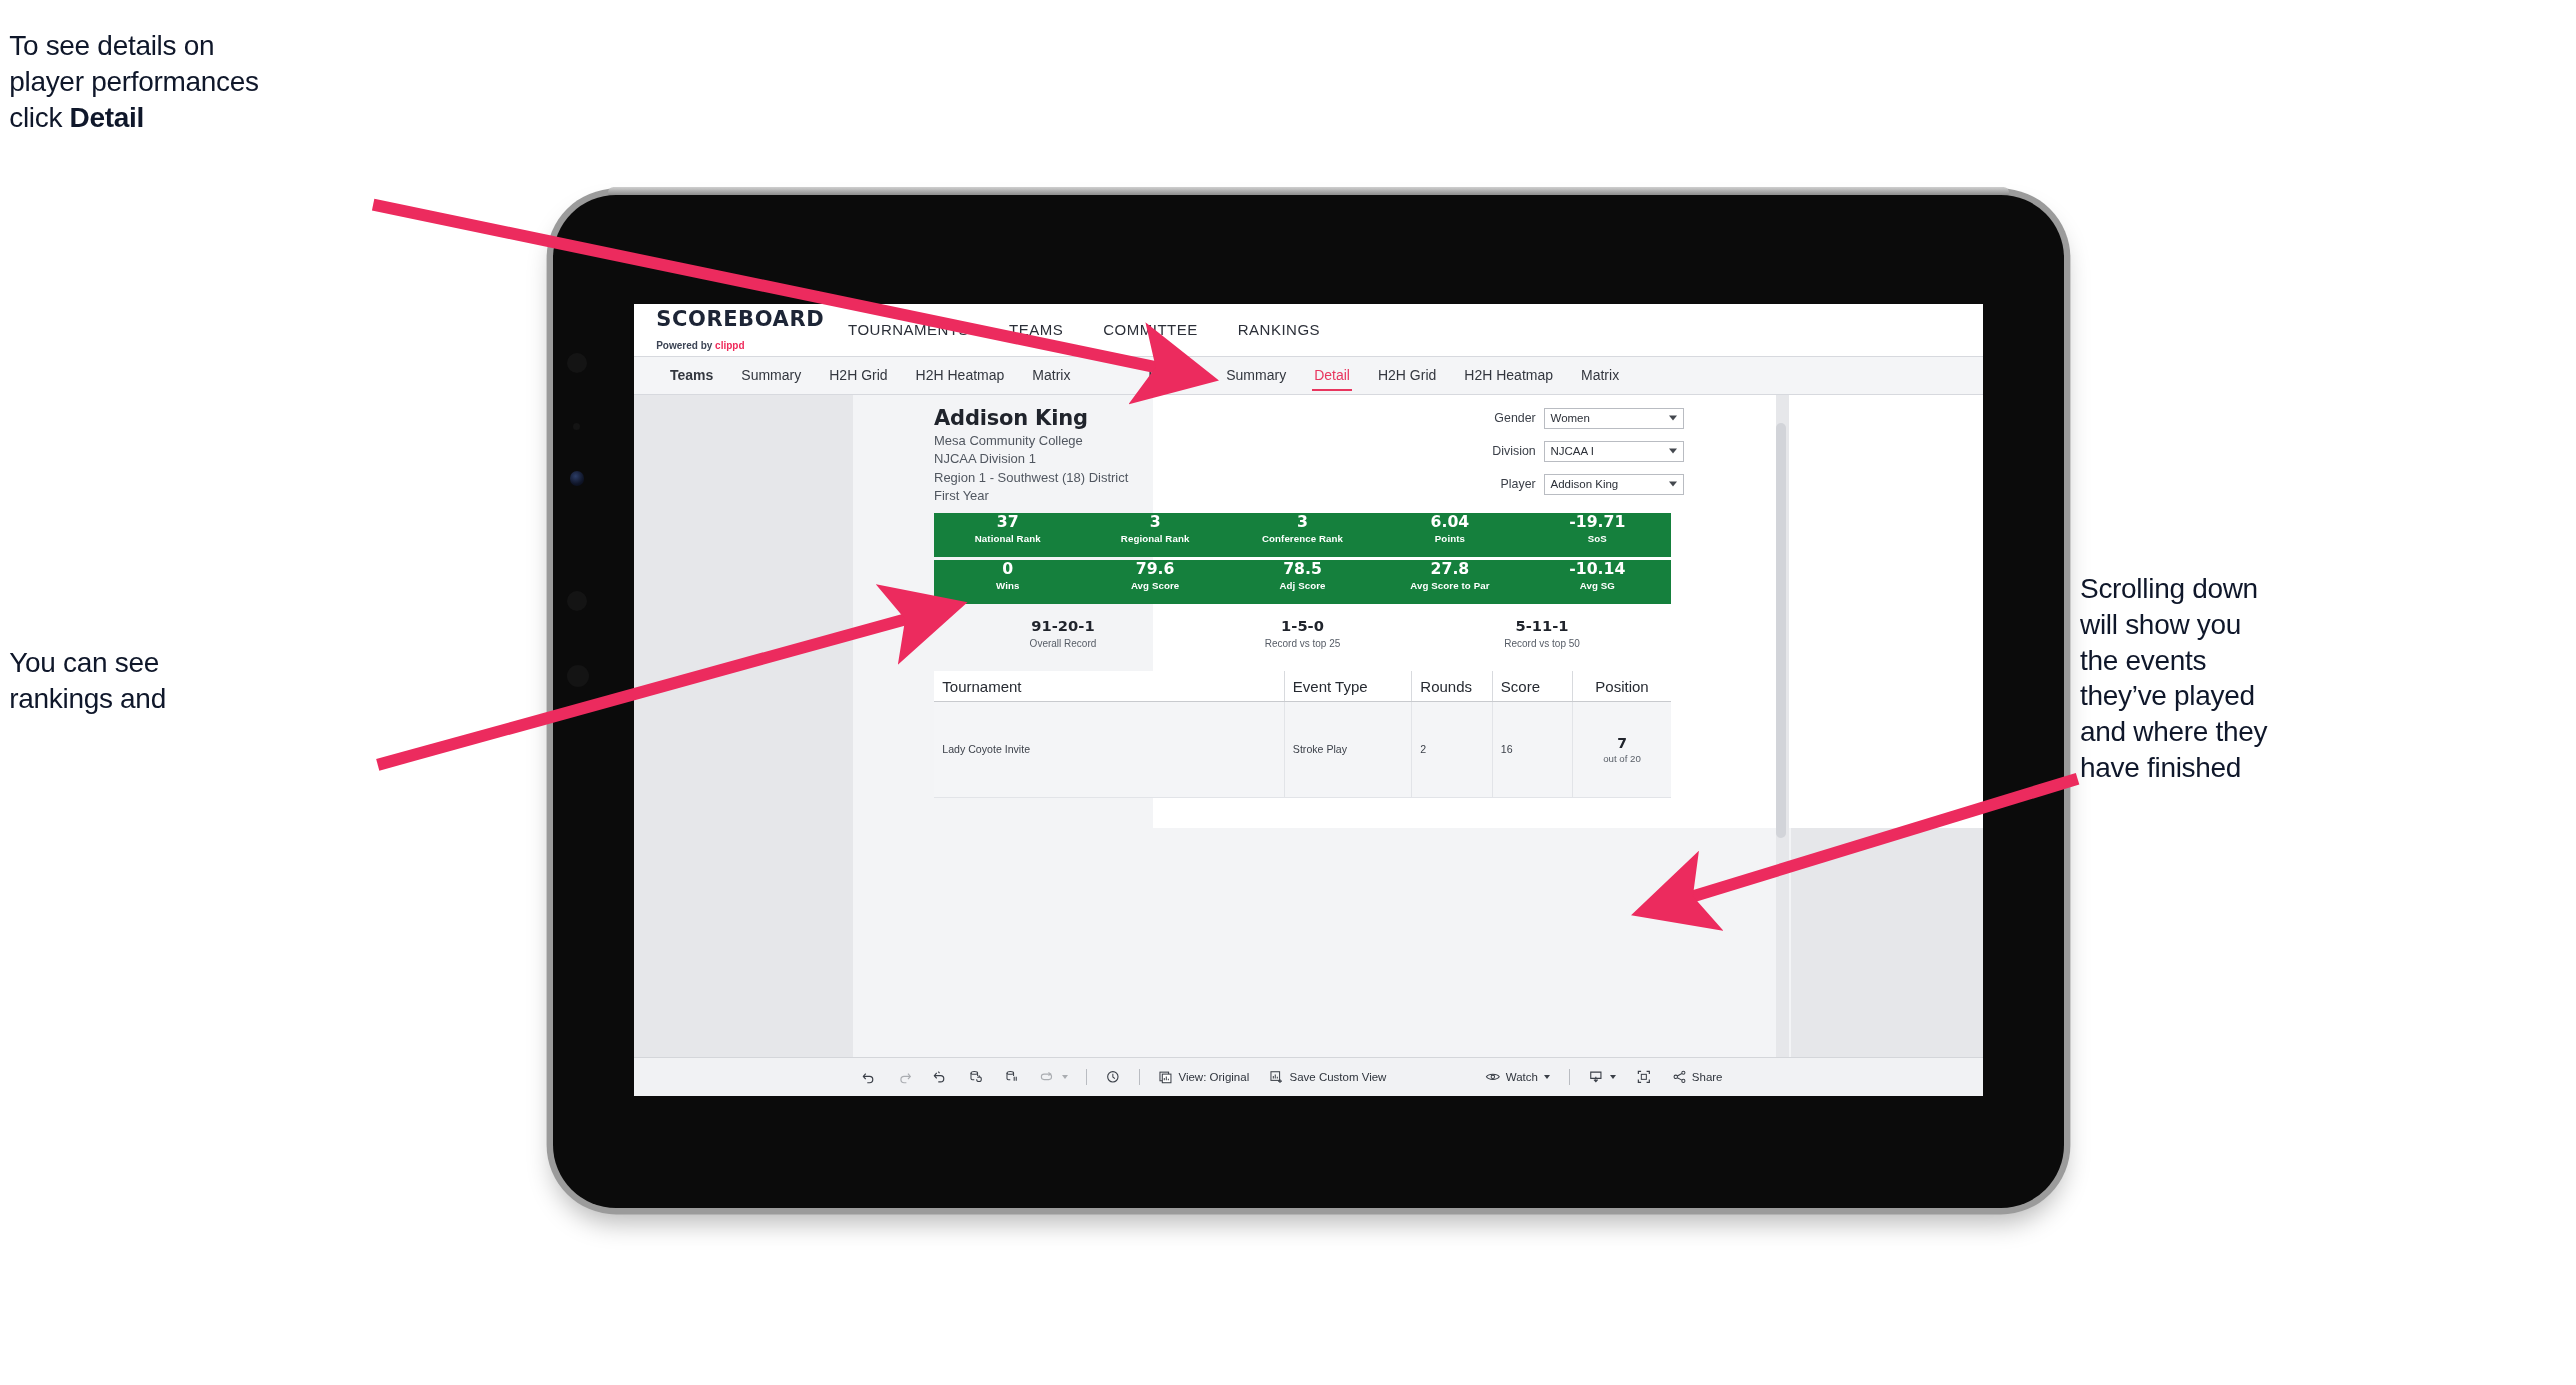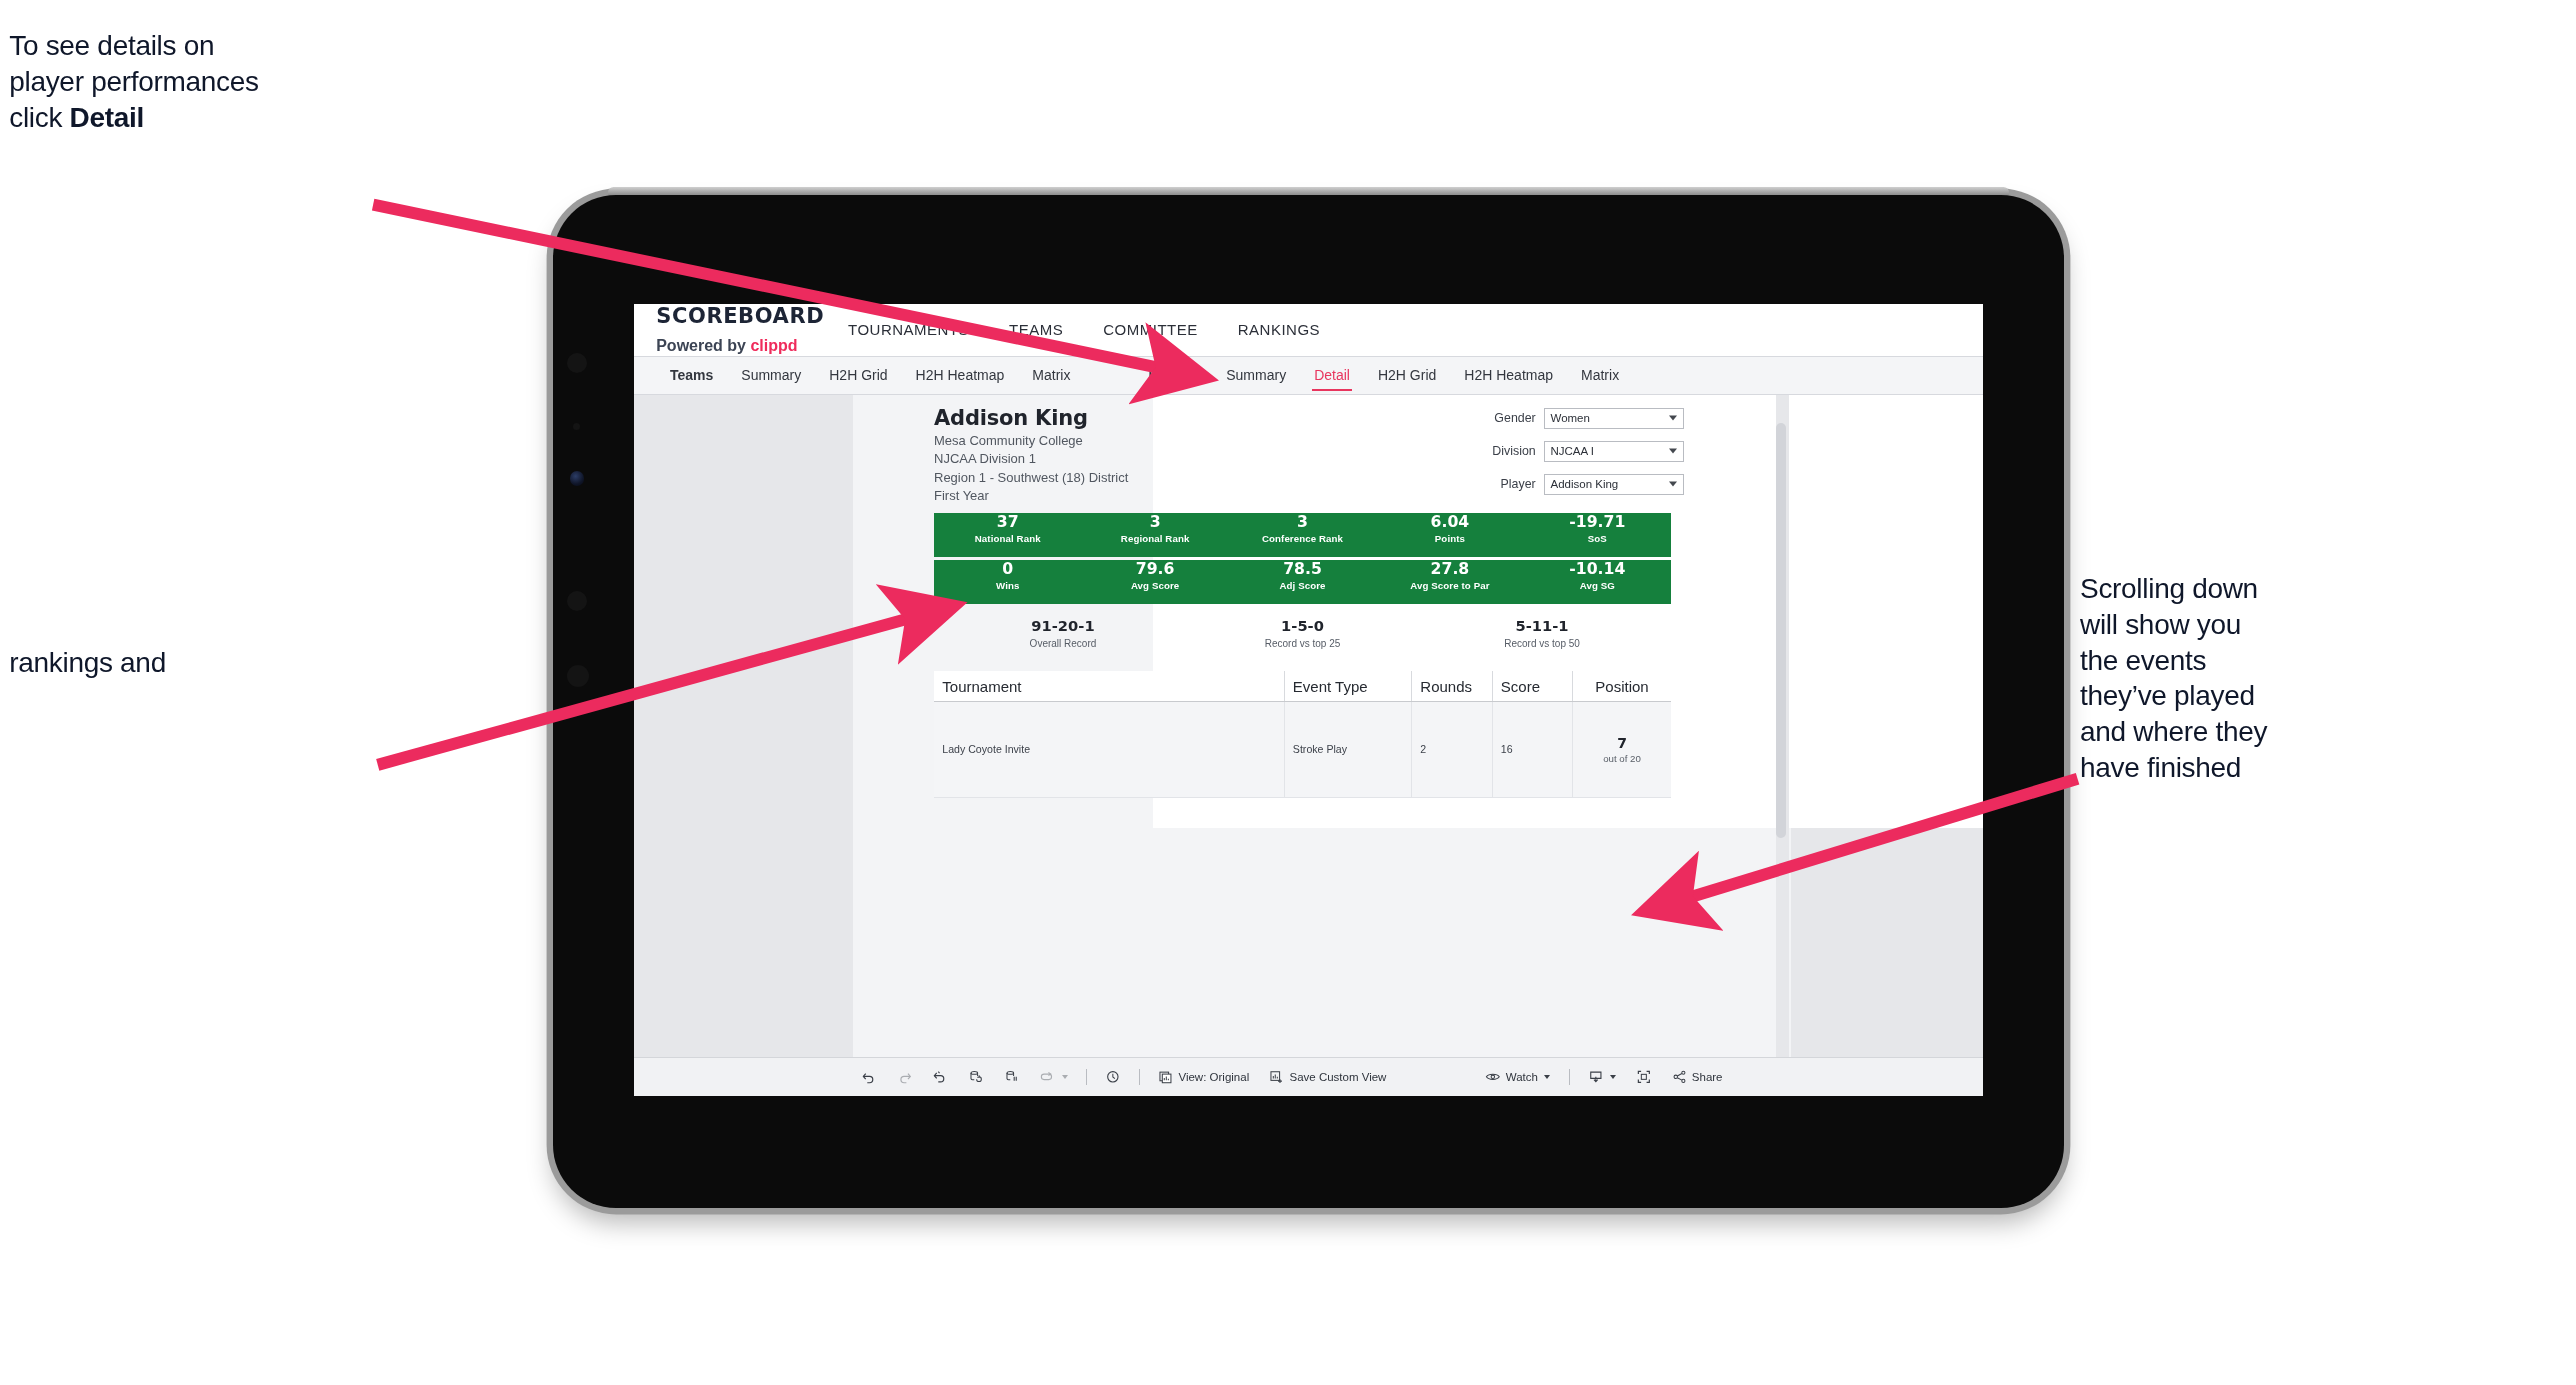--- a/index.html
+++ b/index.html
@@ -81,21 +81,21 @@
   .logo-block { width:168px; padding-left:9.2px; }
   .logo-main {
     font-family:"DejaVu Sans", sans-serif;
     font-weight:700;
     font-size:21px;
     letter-spacing:0.6px;
     color:#1d2536;
     line-height:1;
   }
   .logo-sub {
-    font-size:16px;
+    font-size:10px;
     color:#3c4454;
     margin-top:10px;
     font-weight:600;
   }
   .logo-sub .brand { color:#ef2b5b; font-weight:700; }
   .topnav { display:flex; align-items:center; gap:0; margin-left:13px; }
   .topnav-item {
     font-size:15px;
     color:#2b2f38;
     letter-spacing:0.5px;
@@ -308,20 +308,21 @@
 </head>
 <body>
 
 <div class="callout" id="callout-detail">
   <div>To see details on</div>
   <div>player performances</div>
   <div><span>click </span><b>Detail</b></div>
 </div>
 
 <div class="callout" id="callout-rankings">
+  <div>You can see</div>
   <div>rankings and</div>
 </div>
 
 <div class="callout" id="callout-scroll">
   <div>Scrolling down</div>
   <div>will show you</div>
   <div>the events</div>
   <div>they’ve played</div>
   <div>and where they</div>
   <div>have finished</div>

